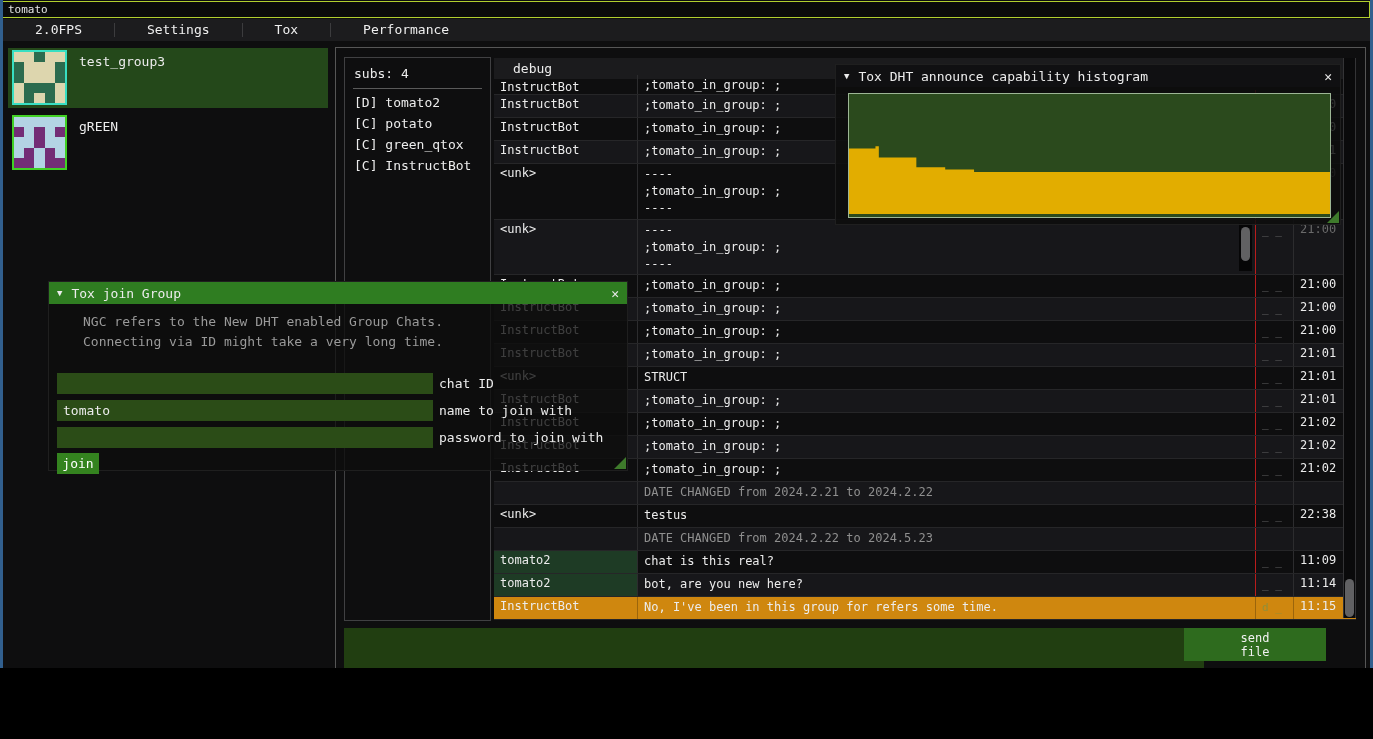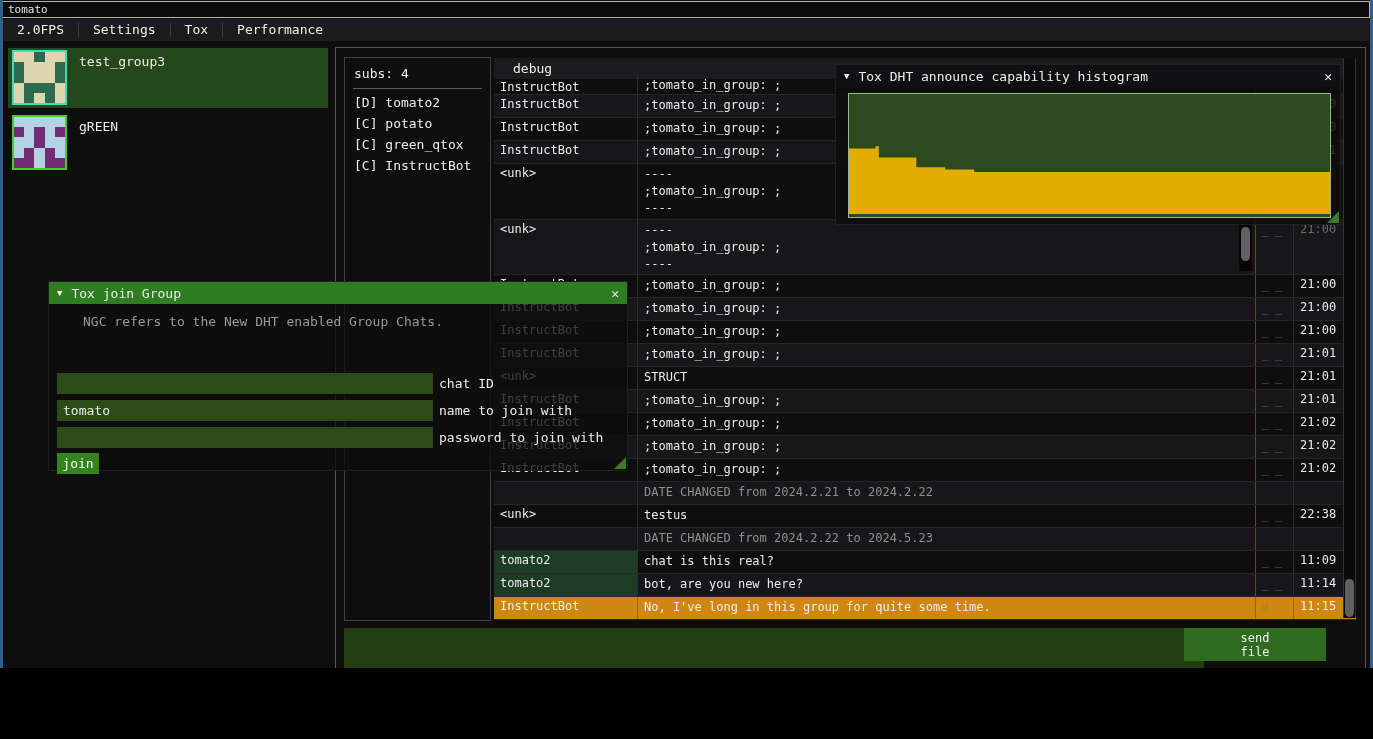--- a/index.html
+++ b/index.html
@@ -11,21 +11,21 @@
   }
   .abs { position:absolute; }
   
   .edge { background:#315f8e; }
   
   .titlebar { left:2px; top:1px; width:1368px; height:17px; background:#0b0b0b;
     border:1px solid #b2cf2e; color:#e6e6e6; font-size:11px; line-height:15px; padding-left:5px; }
   
   .menubar { left:3px; top:19px; width:1367px; height:22px; background:#1c1c1e;
     display:flex; align-items:center; }
-  .menubar .mi { padding:0 14px; height:22px; line-height:22px; color:#efefef; font-size:13px; }
+  .menubar .mi { padding:0 32px; height:22px; line-height:22px; color:#efefef; font-size:13px; }
   .menubar .sep { width:1px; height:14px; background:#3c3c3e; }
   
   .contact-row { left:8px; width:320px; height:60px; display:flex; }
   .contact-row.selected { background:#24481a; }
   .avatar { width:55px; height:55px; margin:2px 0 0 4px; display:grid;
     grid-template-columns:repeat(5,1fr); grid-template-rows:repeat(5,1fr); }
   .contact-label { margin:6px 0 0 12px; font-size:13px; }
   
   .main-window { left:335px; top:47px; width:1031px; height:679px;
     border:1px solid #565656; background:#0e0e0f; }
@@ -319,21 +319,21 @@
         </div>
         <div class="row alt" style="height: 23px;">
           <div class="cell c-name green">tomato2</div>
           <div class="cell c-msg"><div class="line">bot, are you new here?</div></div>
           <div class="cell c-status">_ _</div>
           <div class="cell c-time">11:14</div>
           <div class="c-gutter"></div>
         </div>
         <div class="row highlight" style="height: 23px;">
           <div class="cell c-name">InstructBot</div>
-          <div class="cell c-msg"><div class="line">No, I've long in this group for quite some time.</div></div>
+          <div class="cell c-msg"><div class="line">No, I've been in this group for refers some time.</div></div>
           <div class="cell c-status">d _</div>
           <div class="cell c-time">11:15</div>
           <div class="c-gutter"></div>
         </div>
       </div>
 
     <div class="abs sb-track" style="left:1007px; top:10px; width:13px; height:560px;"></div>
     <div class="abs sb-handle" style="left:1009px; top:531px; width:9px; height:38px;"></div>
     <div class="abs" style="left:903px; top:175px; width:13px; height:48px; background:#060607;"></div>
     <div class="abs sb-handle" style="left:905px; top:179px; width:9px; height:34px;"></div>
@@ -366,20 +366,21 @@
   </div>
 
   <div class="abs fwin join-win">
     <div class="wtitle">
       <span class="arrow">▼</span>
       <span>Tox join Group</span>
       <span class="close">✕</span>
     </div>
     <div class="join-body">
       <div class="join-desc">NGC refers to the New DHT enabled Group Chats.</div>
+      <div class="join-desc" style="margin-top:0;">Connecting via ID might take a very long time.</div>
       <div id="join-fields">
           <input class="join-field" style="top: 69px;">
           <div class="join-label" style="top: 69px;">chat ID</div>
           <input class="join-field" value="tomato" style="top: 96px;">
           <div class="join-label" style="top: 96px;">name to join with</div>
           <input class="join-field" style="top: 123px;">
           <div class="join-label" style="top: 123px;">password to join with</div>
         </div>
       <div class="join-btn">join</div>
       <div class="grip"></div>

